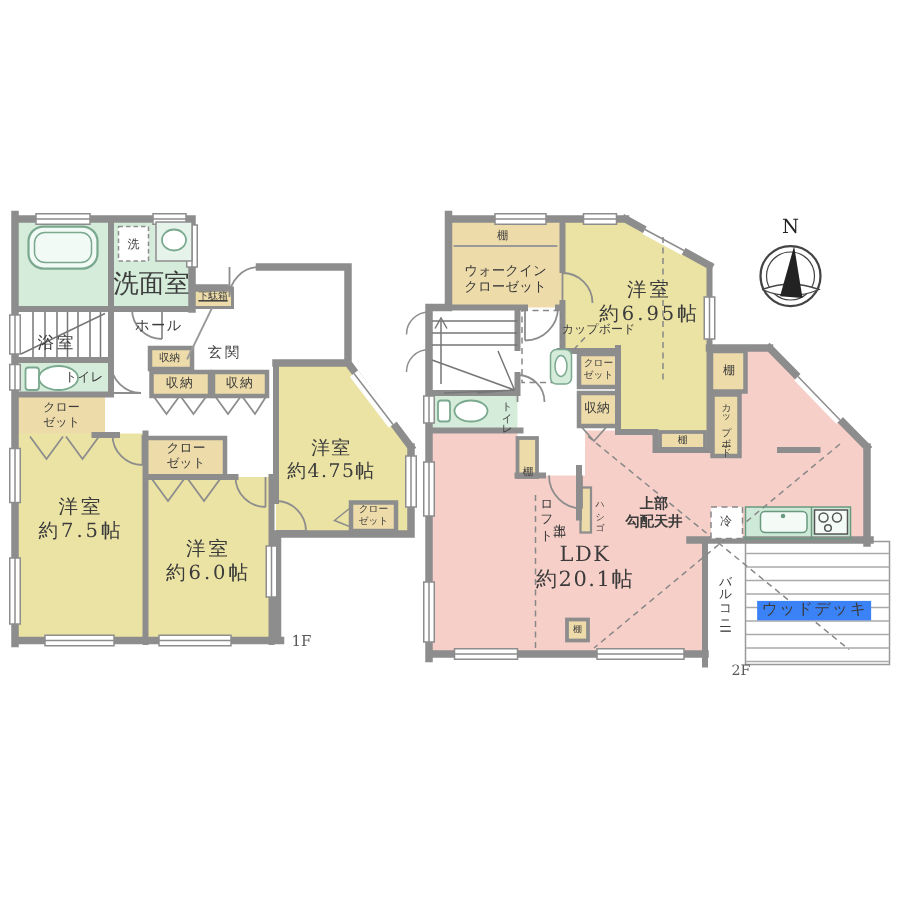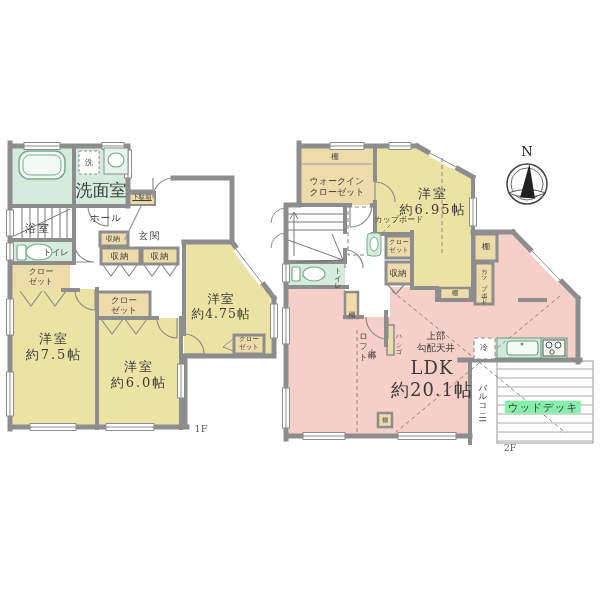--- a/index.html
+++ b/index.html
@@ -3,21 +3,21 @@
 <meta charset="utf-8">
 <style>
   html,body{margin:0;padding:0;background:#fff;}
   #stage{position:relative;width:600px;height:600px;background:#fff;overflow:hidden;
          font-family:"DejaVu Serif",serif;}
   #plan-svg{position:absolute;left:0;top:0;}
   .lbl{position:absolute;transform:translate(-50%,-50%);color:#3b3b3b;
        white-space:pre-line;text-align:center;line-height:1.22;
        font-family:"DejaVu Serif",serif;}
   .v{writing-mode:vertical-rl;line-height:1;}
-  .deck-label{white-space:nowrap;background:#86efac;padding:0 3px;}
+  .deck-label{white-space:nowrap;background:#3b82f6;padding:0 3px;}
   .floor-tag{color:#5a5a5a;}
 </style>
 </head>
 <body>
 
 <div id="stage">
 
 <svg id="plan-svg" width="600" height="600" viewBox="0 0 600 600">
 
   <g>
@@ -249,24 +249,24 @@
 ゼット</div>
   <div class="lbl" style="left:398px;top:273px;font-size:8.5px;">収納</div>
   <div class="lbl v" style="left:337px;top:274px;font-size:7px;">トイレ</div>
   <div class="lbl v" style="left:351px;top:305px;font-size:7px;">棚</div>
   <div class="lbl" style="left:486px;top:247px;font-size:8px;">棚</div>
   <div class="lbl v" style="left:484px;top:283px;font-size:6.5px;">カップボード</div>
   <div class="lbl" style="left:455px;top:294px;font-size:6.5px;">棚</div>
   <div class="lbl v" style="left:368px;top:342px;font-size:8.5px;">上部
 ロフト</div>
   <div class="lbl v" style="left:399px;top:341px;font-size:6px;">ハシゴ</div>
-  <div class="lbl" style="left:436px;top:342px;font-size:9.5px;">上部
+  <div class="lbl" style="left:436px;top:342px;font-size:9.5px;font-weight:bold;">上部
 勾配天井</div>
-  <div class="lbl" style="left:390px;top:379px;font-size:18px;letter-spacing:1px;margin-left:42px;">LDK
+  <div class="lbl" style="left:390px;top:379px;font-size:14px;letter-spacing:1px;">LDK
 約20.1帖</div>
   <div class="lbl" style="left:484px;top:348px;font-size:8px;">冷</div>
   <div class="lbl" style="left:385px;top:420px;font-size:6px;">棚</div>
   <div class="lbl v" style="left:483px;top:397px;font-size:8.5px;">バルコニー</div>
   <div class="lbl deck-label" style="left:543px;top:407px;font-size:10.5px;letter-spacing:1px;">ウッドデッキ</div>
-  <div class="lbl floor-tag" style="left:494px;top:448px;font-size:9.5px;margin-left:16px;">2F</div>
+  <div class="lbl floor-tag" style="left:494px;top:448px;font-size:9.5px;">2F</div>
 
   <div class="lbl" style="left:527px;top:152px;font-size:13px;color:#222;">N</div>
 </div>
 
 </body></html>

